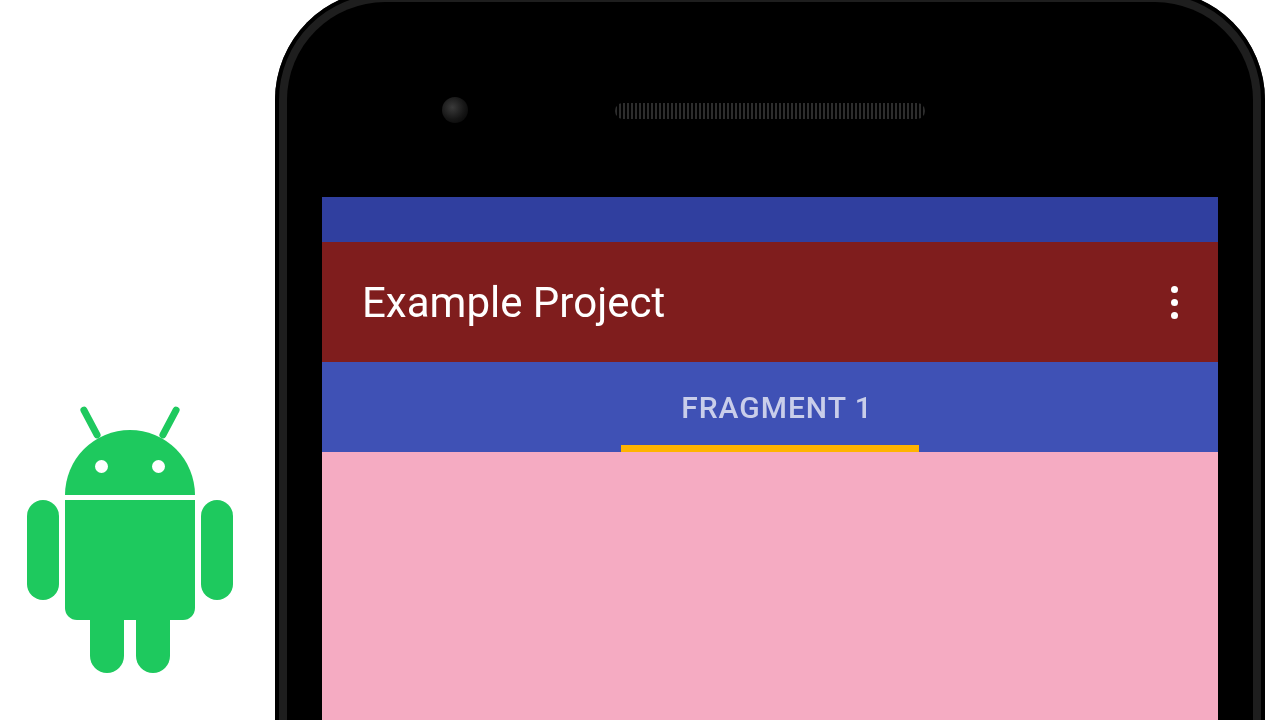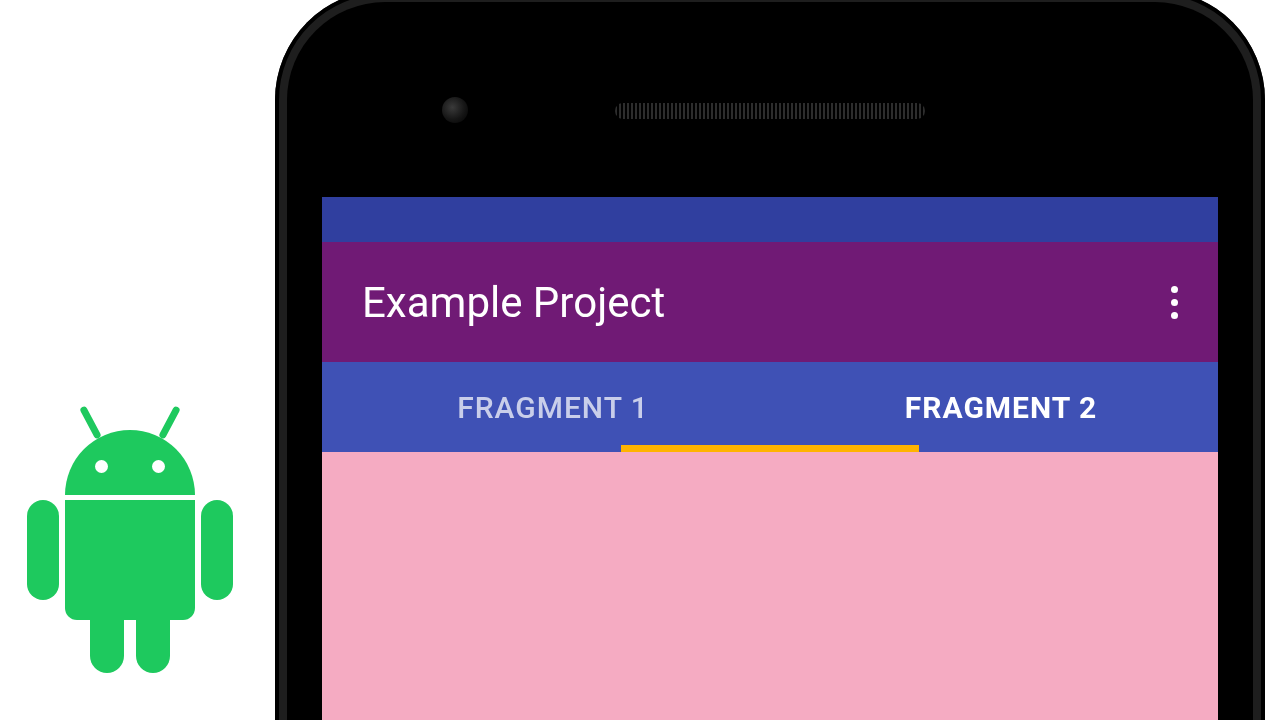--- a/index.html
+++ b/index.html
@@ -135,21 +135,21 @@
     overflow: hidden;
   }
 
   .status-bar {
     height: 45px;
     background: #303f9f;
   }
 
   .app-bar {
     height: 120px;
-    background: #701a75;
+    background: #7f1d1d;
     display: flex;
     align-items: center;
     justify-content: space-between;
     padding: 0 34px 0 40px;
   }
   .app-title {
     color: #ffffff;
     font-size: 42px;
     font-weight: 400;
   }
@@ -237,21 +237,20 @@
         <div class="app-title">Example Project</div>
         <div class="overflow-menu">
           <div class="overflow-dot"></div>
           <div class="overflow-dot"></div>
           <div class="overflow-dot"></div>
         </div>
       </div>
 
       <div class="tab-bar">
         <div class="tab">FRAGMENT 1</div>
-        <div class="tab active">FRAGMENT 2</div>
         <div class="tab-indicator" style="width: 33.3333%; left: 33.3333%;"></div>
       </div>
 
       <div class="fragment-content"></div>
 
     </div>
   </div>
 </div>
 
 </body></html>

